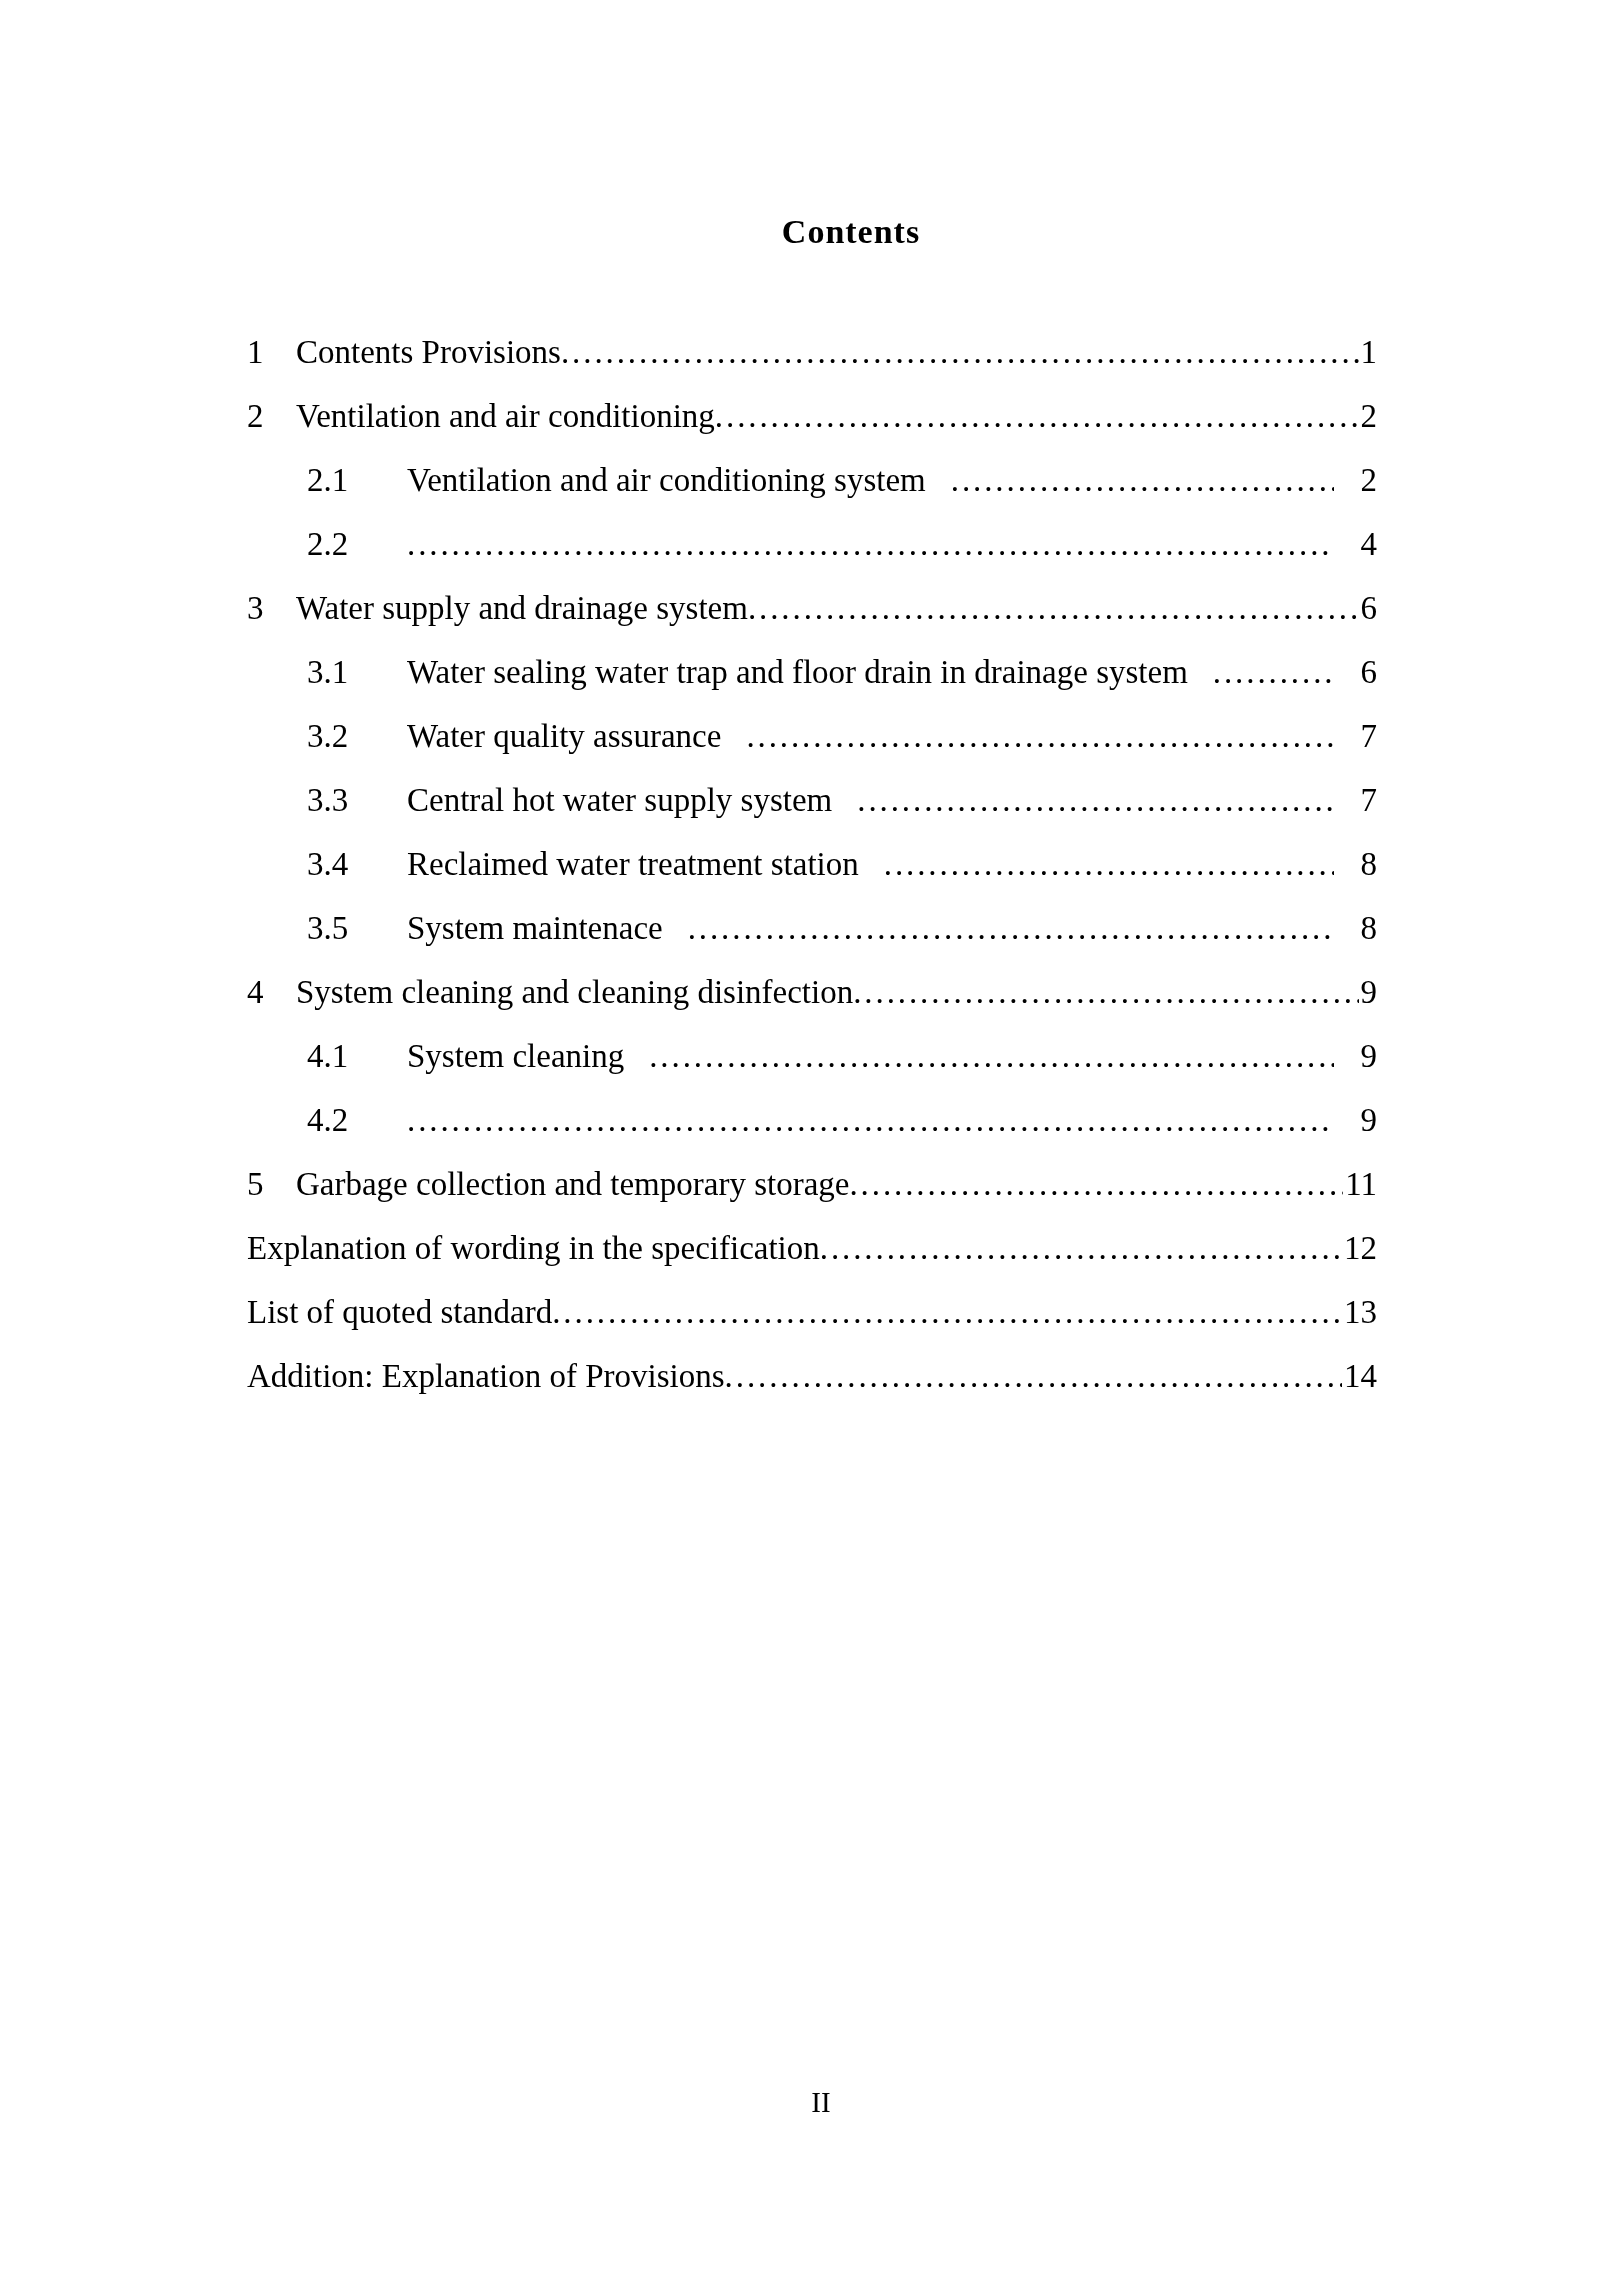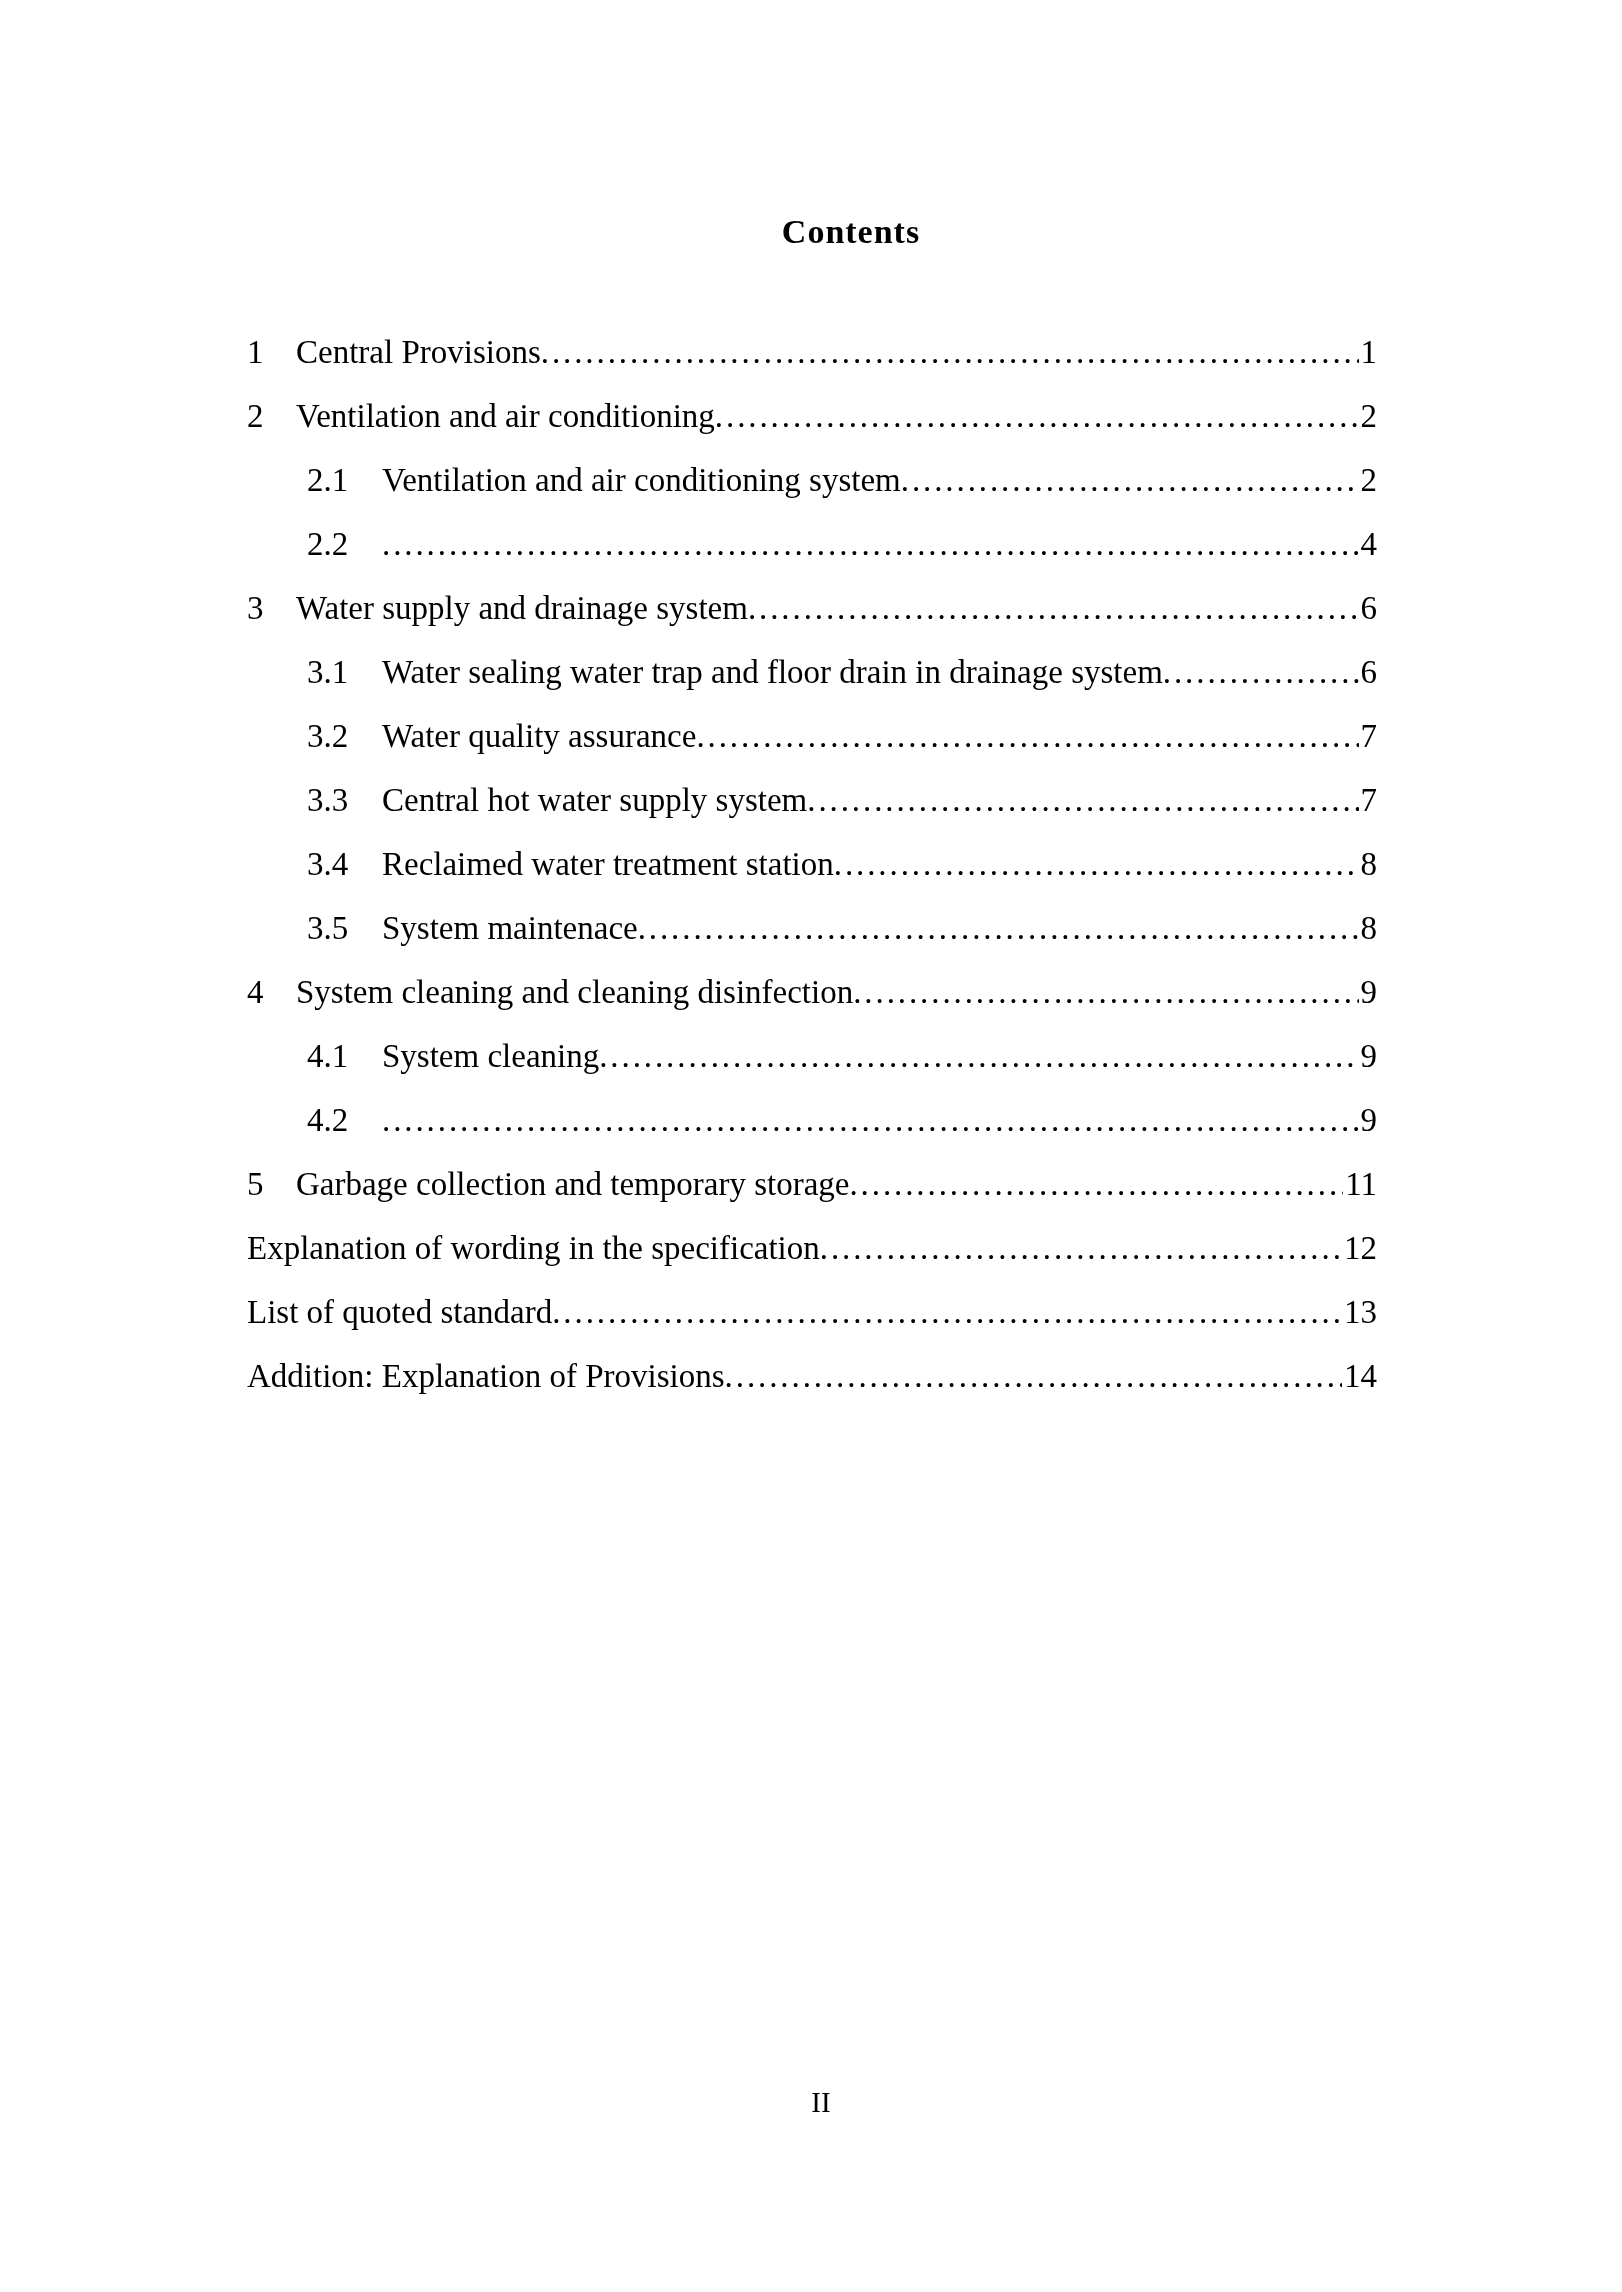--- a/index.html
+++ b/index.html
@@ -37,21 +37,21 @@
   .entry {
     display: flex;
     align-items: baseline;
     height: 64px;
     line-height: 64px;
     font-size: 33px;
     white-space: nowrap;
   }
   .entry .num { flex: 0 0 auto; }
   .level-1 .num { width: 49px; }
-  .level-2 { padding-left: 60px; }
+  .level-2 { padding-left: 60px; gap: 25px; }
   .level-2 .num { width: 75px; }
   .entry .label { flex: 0 0 auto; }
   .entry .leader {
     flex: 1 1 auto;
     min-width: 0;
     overflow: hidden;
     letter-spacing: 2.9px;
   }
   .entry .pagenum { flex: 0 0 auto; padding-left: 2px; }
   .footer-pagenum {
@@ -68,21 +68,21 @@
 </head>
 <body>
 
 <div class="page">
   <div class="doc-title">Contents</div>
 
   <div class="toc">
 
   <div class="entry level-1">
         <span class="num">1</span>
-        <span class="label">Central Provisions</span>
+        <span class="label">Contents Provisions</span>
         <span class="leader">............................................................................................................................................................................................................................</span>
         <span class="pagenum">1</span>
       </div>
       <div class="entry level-1">
         <span class="num">2</span>
         <span class="label">Ventilation and air conditioning</span>
         <span class="leader">............................................................................................................................................................................................................................</span>
         <span class="pagenum">2</span>
       </div>
       <div class="entry level-2">

